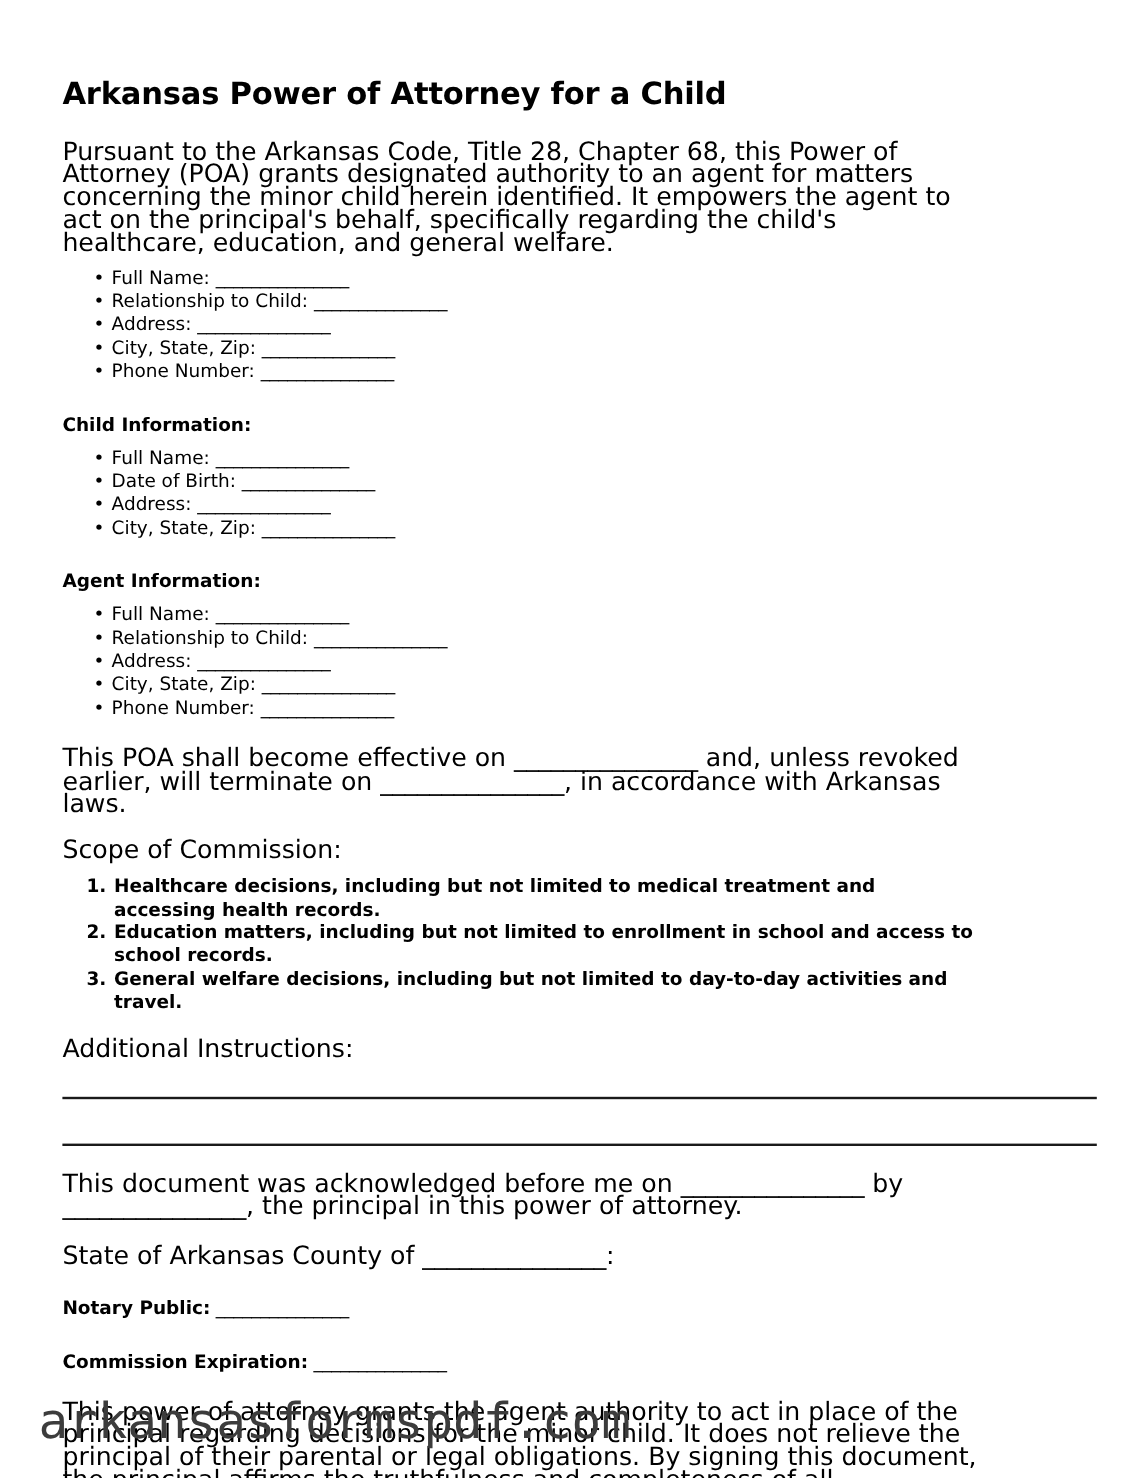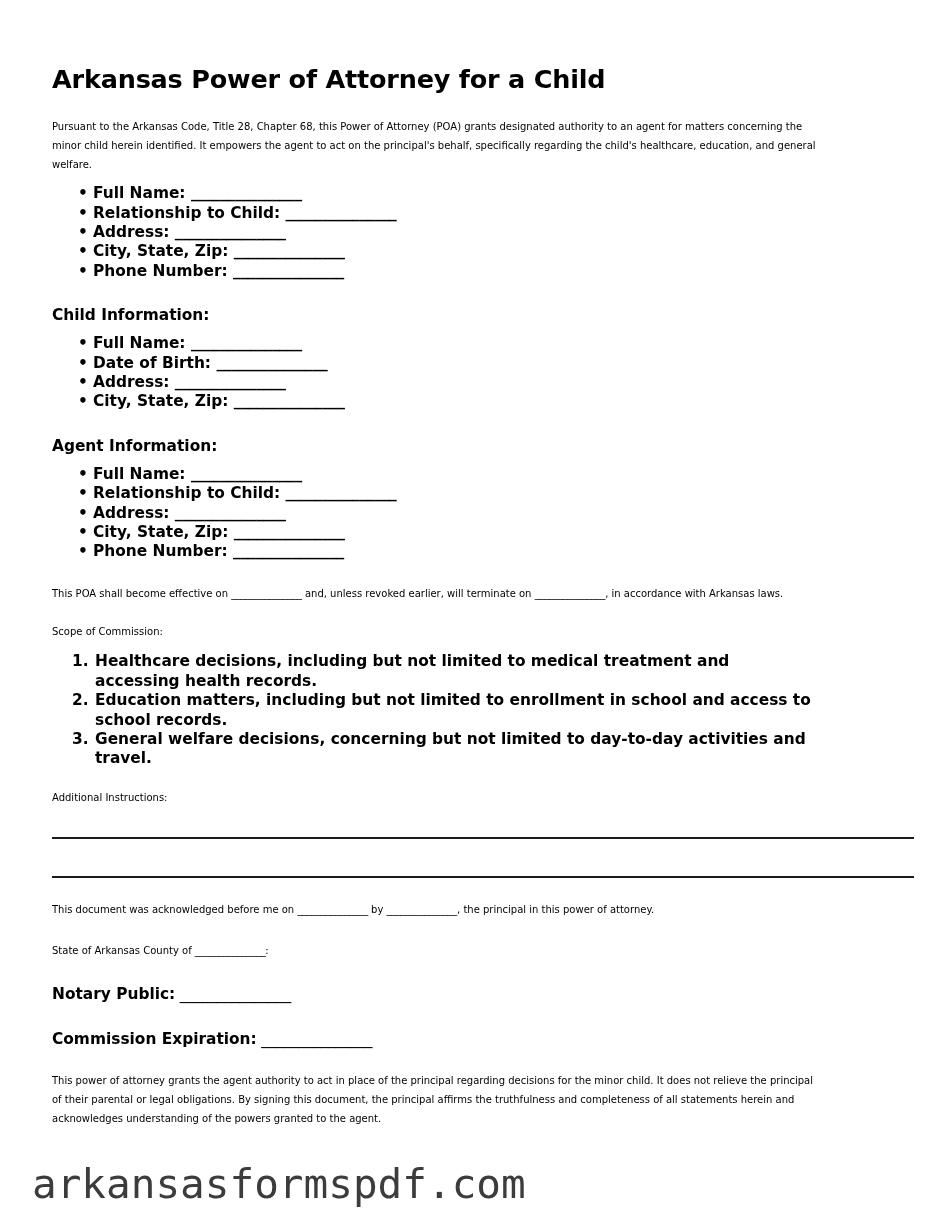--- a/index.html
+++ b/index.html
@@ -27,40 +27,39 @@
   .doc-title {
     font-size: 25.5px;
     font-weight: bold;
     letter-spacing: -0.2px;
     margin: 12px 0 0 0;
     line-height: 1.2;
   }
 
   
   .para {
-    font-size: 10px;
+    font-size: 21px;
     line-height: 19.2px;
     margin: 22px 0 0 0;
     max-width: 862px;
   }
   .para.tight { margin-top: 19px; }
 
   
   .section-head {
     font-size: 15.4px;
     font-weight: bold;
     margin: 25px 0 0 0;
   }
 
   
   ul.field-list {
     list-style: none;
     margin: 10px 0 0 0;
     padding: 0;
-    font-weight: bold;
   }
   ul.field-list li {
     font-size: 15.4px;
     line-height: 19.4px;
     padding-left: 41px;
     position: relative;
   }
   ul.field-list li::before {
     content: "\2022";
     position: absolute;
@@ -172,21 +171,21 @@
     <li><span>City, State, Zip:</span> <span class="blank">_______________</span></li>
     <li><span>Phone Number:</span> <span class="blank">_______________</span></li>
   </ul>
 
   <p class="para"><span>This POA shall become effective on </span><span class="blank">_______________</span><span> and, unless revoked earlier, will terminate on </span><span class="blank">_______________</span><span>, in accordance with Arkansas laws.</span></p>
 
   <p class="para tight">Scope of Commission:</p>
   <ol class="scope-list">
     <li>Healthcare decisions, including but not limited to medical treatment and accessing health records.</li>
     <li>Education matters, including but not limited to enrollment in school and access to school records.</li>
-    <li>General welfare decisions, concerning but not limited to day-to-day activities and travel.</li>
+    <li>General welfare decisions, including but not limited to day-to-day activities and travel.</li>
   </ol>
 
   <p class="para tight">Additional Instructions:</p>
 
   <div class="rule-block">
     <hr class="write-rule">
     <hr class="write-rule second">
   </div>
 
   <p class="para"><span>This document was acknowledged before me on </span><span class="blank">_______________</span><span> by </span><span class="blank">_______________</span><span>, the principal in this power of attorney.</span></p>

